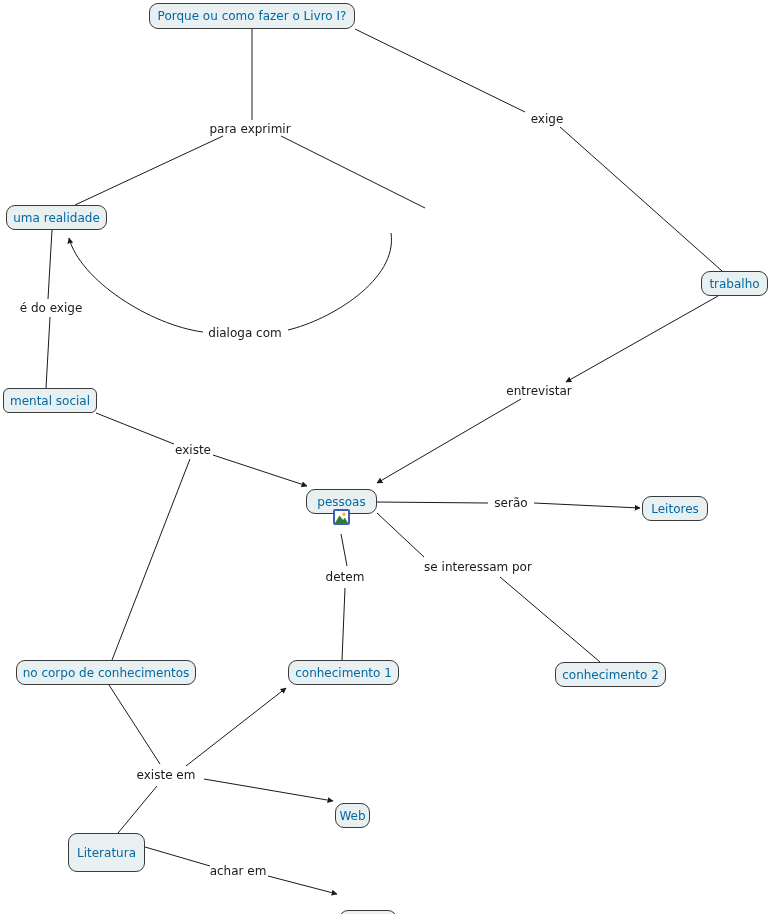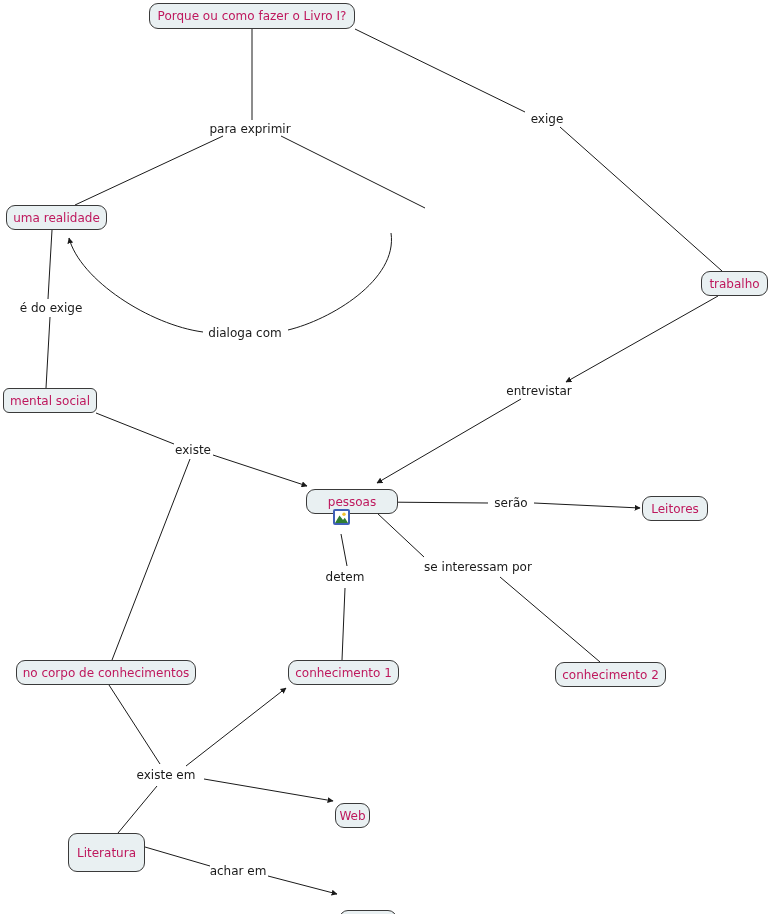--- a/index.html
+++ b/index.html
@@ -39,21 +39,21 @@
     top: 0;
     width: 772px;
     height: 914px;
   }
   .node {
     position: absolute;
     box-sizing: border-box;
     background: #e9f0f2;
     border: 1px solid #3a3a3a;
     border-radius: 9px;
-    color: #be185d;
+    color: #0369a1;
     font-size: 12px;
     line-height: 1;
     display: flex;
     align-items: center;
     justify-content: center;
     white-space: nowrap;
     padding: 0 9px;
     cursor: default;
   }
   .link-label {
@@ -120,21 +120,21 @@
         <path d="M 268 876 L 337 894" fill="none" stroke="#1a1a1a" stroke-width="1" marker-end="url(#arrowhead)"></path>
       </g>
   </svg>
 
   <div id="node-layer">
 
   <div class="node" style="left: 149px; top: 3px; width: 206px; height: 26px;">Porque ou como fazer o Livro I?</div>
       <div class="node" style="left: 6px; top: 205px; width: 101px; height: 25px;">uma realidade</div>
       <div class="node" style="left: 701px; top: 271px; width: 67px; height: 25px;">trabalho</div>
       <div class="node" style="left: 3px; top: 388px; width: 94px; height: 25px; border-radius: 6px;">mental social</div>
-      <div class="node" style="left: 306px; top: 489px; width: 92px; height: 25px;">pessoas</div>
+      <div class="node" style="left: 306px; top: 489px; width: 71px; height: 25px;">pessoas</div>
       <div class="node" style="left: 642px; top: 496px; width: 66px; height: 25px;">Leitores</div>
       <div class="node" style="left: 16px; top: 660px; width: 180px; height: 25px;">no corpo de conhecimentos</div>
       <div class="node" style="left: 288px; top: 660px; width: 111px; height: 25px;">conhecimento 1</div>
       <div class="node" style="left: 555px; top: 662px; width: 111px; height: 25px;">conhecimento 2</div>
       <div class="node" style="left: 335px; top: 803px; width: 35px; height: 25px;">Web</div>
       <div class="node" style="left: 68px; top: 833px; width: 77px; height: 39px;">Literatura</div>
       <div class="node" style="left: 339px; top: 886px; width: 58px; height: 25px; margin-top: 24px;">Biblius</div>
       <div class="link-label" style="left: 250px; top: 129px;">para exprimir</div>
       <div class="link-label" style="left: 547px; top: 119px;">exige</div>
       <div class="link-label" style="left: 51px; top: 308px;">é do exige</div>

